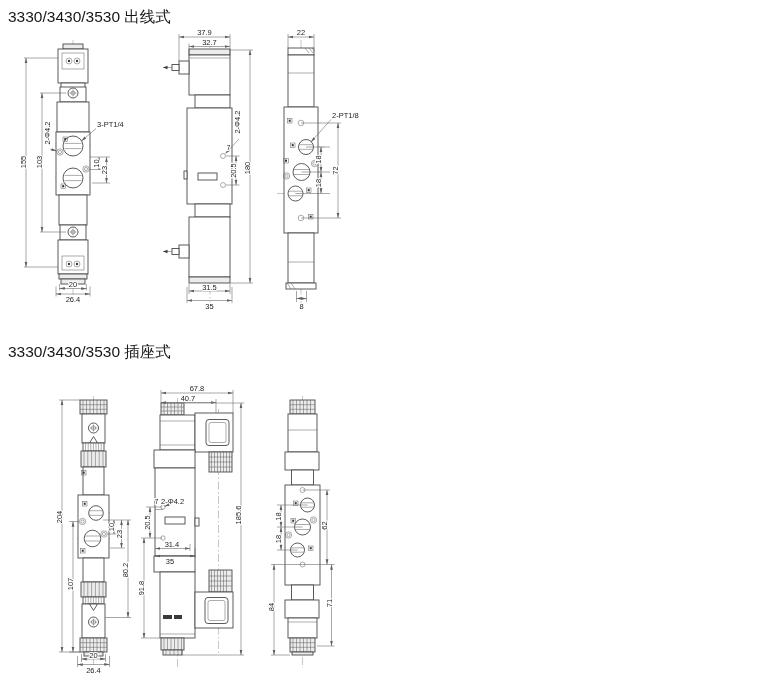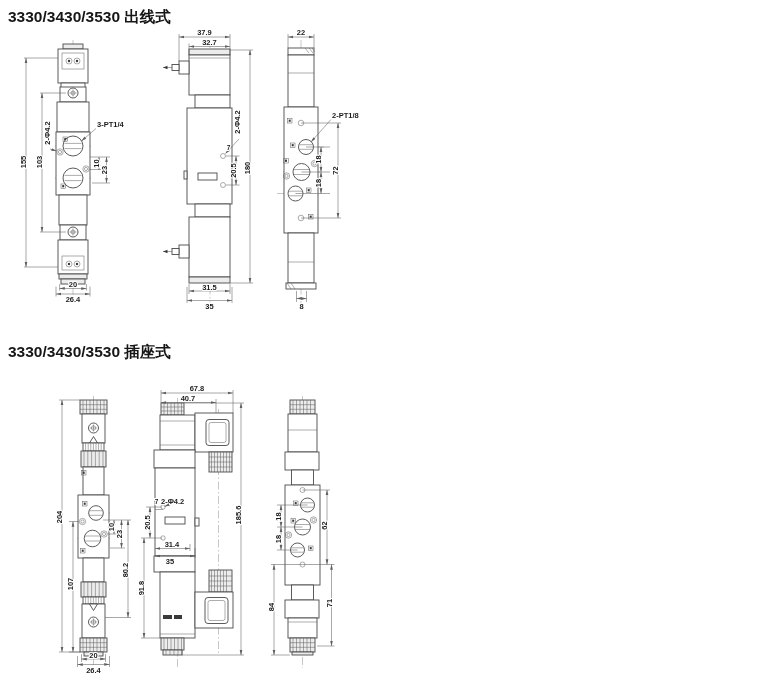--- a/index.html
+++ b/index.html
@@ -1,16 +1,16 @@
 <!DOCTYPE html>
 <html><head>
 <meta charset="utf-8">
 <style>
   html,body{margin:0;padding:0;background:#ffffff;}
-  #canvas{position:relative;width:760px;height:682px;background:#fff;overflow:hidden;font-weight:bold;}
+  #canvas{position:relative;width:760px;height:682px;background:#fff;overflow:hidden;}
   svg{display:block;}
   .ol{fill:#ffffff;stroke:#4a4a4a;stroke-width:0.9;}
   .olf{fill:#ececec;stroke:#4a4a4a;stroke-width:0.9;}
   .thin{fill:none;stroke:#5a5a5a;stroke-width:0.5;}
   .dim{fill:none;stroke:#606060;stroke-width:0.55;}
   .cl{fill:none;stroke:#8f8f8f;stroke-width:0.5;stroke-dasharray:8 2.5 1.5 2.5;}
   .dt{font-family:"Liberation Sans",sans-serif;font-size:7.5px;fill:#1c1c1c;
       paint-order:stroke;stroke:#ffffff;stroke-width:2.2px;stroke-linejoin:round;}
   .dts{font-family:"Liberation Sans",sans-serif;font-size:6.5px;fill:#1c1c1c;
       paint-order:stroke;stroke:#ffffff;stroke-width:2px;}

